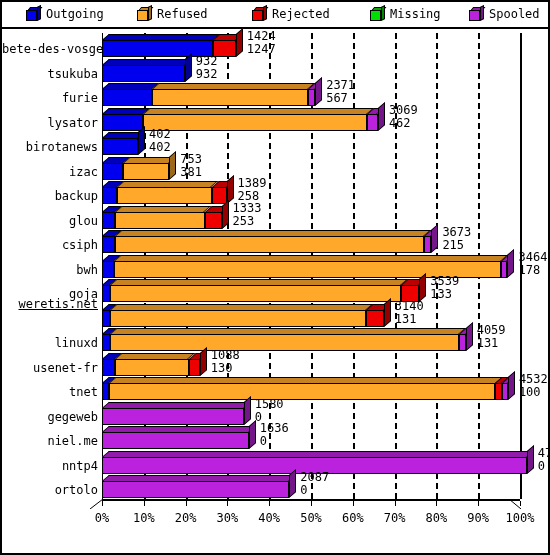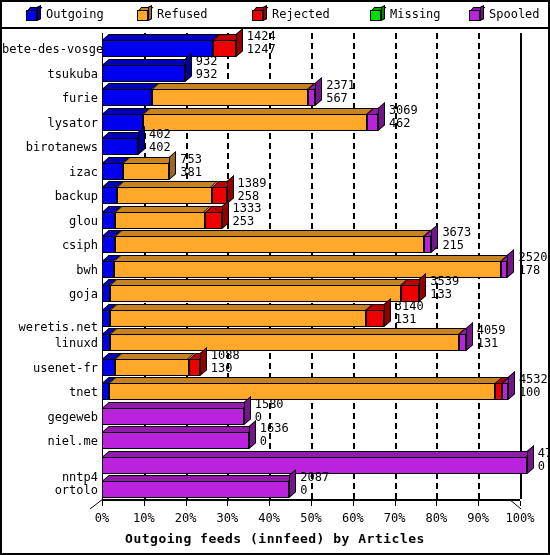--- a/index.html
+++ b/index.html
@@ -275,27 +275,27 @@
         <div class="ylabel" style="top: 38.5263px;">tsukuba</div>
         <div class="ylabel" style="top: 63.0526px;">furie</div>
         <div class="ylabel" style="top: 87.5789px;">lysator</div>
         <div class="ylabel" style="top: 112.105px;">birotanews</div>
         <div class="ylabel" style="top: 136.632px;">izac</div>
         <div class="ylabel" style="top: 161.158px;">backup</div>
         <div class="ylabel" style="top: 185.684px;">glou</div>
         <div class="ylabel" style="top: 210.211px;">csiph</div>
         <div class="ylabel" style="top: 234.737px;">bwh</div>
         <div class="ylabel" style="top: 259.263px;">goja</div>
-        <div class="ylabel" style="top: 292px;">weretis.net</div>
+        <div class="ylabel" style="top: 269px; text-decoration: underline;">weretis.net</div>
         <div class="ylabel" style="top: 308.316px;">linuxd</div>
         <div class="ylabel" style="top: 332.842px;">usenet-fr</div>
         <div class="ylabel" style="top: 357.368px;">tnet</div>
         <div class="ylabel" style="top: 381.895px; padding-left: 28px;">gegeweb</div>
         <div class="ylabel" style="top: 406.421px;">niel.me</div>
-        <div class="ylabel" style="top: 430.947px; margin-top: 11px;">nntp4</div>
+        <div class="ylabel" style="top: 430.947px;">nntp4</div>
         <div class="ylabel" style="top: 455.474px;">ortolo</div>
       </div>
 
     <div id="grid">
         <div class="vgrid" style="left: 41.8px;"></div>
         <div class="vgrid" style="left: 83.6px;"></div>
         <div class="vgrid" style="left: 125.4px;"></div>
         <div class="vgrid" style="left: 167.2px;"></div>
         <div class="vgrid" style="left: 209px;"></div>
         <div class="vgrid" style="left: 250.8px;"></div>
@@ -423,21 +423,21 @@
         </div>
         <div class="row" style="top: 221.737px; width: 418px;">
           <div class="seg-top" style="left: 0px; width: 12.122px; background: rgb(0, 0, 186);"></div>
           <div class="seg-top" style="left: 12.122px; width: 387.068px; background: rgb(199, 131, 33);"></div>
           <div class="seg-top" style="left: 399.19px; width: 6.27px; background: rgb(146, 27, 172);"></div>
           <div class="seg-side" style="left: 405.46px; background: rgb(116, 21, 137);"></div>
           <div class="seg" style="left: 0px; width: 12.122px; background: rgb(0, 0, 238);"></div>
           <div class="seg" style="left: 12.122px; width: 387.068px; background: rgb(255, 168, 42);"></div>
           <div class="seg" style="left: 399.19px; width: 6.27px; background: rgb(187, 34, 221);"></div>
           <div class="row-values" style="left: 413.46px;">
-            <div>2520</div>
+            <div>3464</div>
             <div>178</div>
           </div>
         </div>
         <div class="row" style="top: 246.263px; width: 418px;">
           <div class="seg-top" style="left: 0px; width: 8.36px; background: rgb(0, 0, 186);"></div>
           <div class="seg-top" style="left: 8.36px; width: 290.928px; background: rgb(199, 131, 33);"></div>
           <div class="seg-top" style="left: 299.288px; width: 17.974px; background: rgb(186, 0, 0);"></div>
           <div class="seg-side" style="left: 317.262px; background: rgb(148, 0, 0);"></div>
           <div class="seg" style="left: 0px; width: 8.36px; background: rgb(0, 0, 238);"></div>
           <div class="seg" style="left: 8.36px; width: 290.928px; background: rgb(255, 168, 42);"></div>
@@ -558,16 +558,15 @@
         <div class="xtl" style="left: 183.6px;">20%</div>
         <div class="xtl" style="left: 225.4px;">30%</div>
         <div class="xtl" style="left: 267.2px;">40%</div>
         <div class="xtl" style="left: 309px;">50%</div>
         <div class="xtl" style="left: 350.8px;">60%</div>
         <div class="xtl" style="left: 392.6px;">70%</div>
         <div class="xtl" style="left: 434.4px;">80%</div>
         <div class="xtl" style="left: 476.2px;">90%</div>
         <div class="xtl" style="left: 518px;">100%</div>
       </div>
-    <div id="chart-title">Outgoing feeds (innfeed) by Articles</div>
   </div>
 
 </div>
 
 </body></html>

